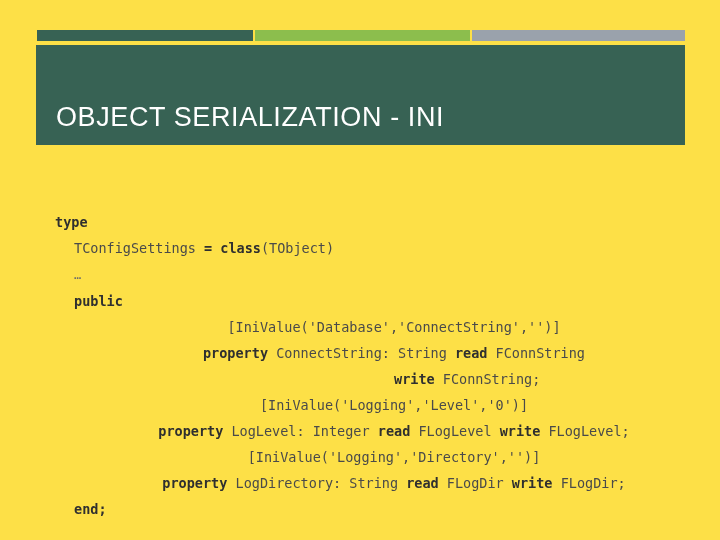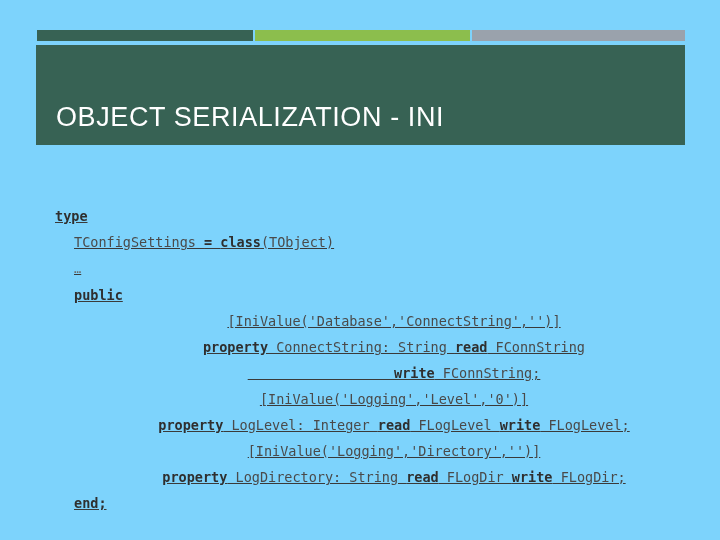--- a/index.html
+++ b/index.html
@@ -10,21 +10,21 @@
     width: 720px;
     height: 540px;
     background: #ffffff;
     font-family: "Liberation Sans", sans-serif;
     overflow: hidden;
   }
   #slide {
     position: relative;
     width: 720px;
     height: 540px;
-    background: #7dd3fc;
+    background: #fde047;
   }
 
   
   #accent-rule {
     position: absolute;
     left: 37px;
     top: 30px;
     width: 648px;
     height: 11px;
     display: flex;
@@ -52,28 +52,27 @@
     font-size: 27px;
     font-weight: 300;
     letter-spacing: 0.6px;
     white-space: nowrap;
   }
 
   
   #code-body {
     position: absolute;
     left: 55px;
-    top: 203px;
+    top: 209px;
     width: 640px;
     font-family: "DejaVu Sans Mono", "Liberation Mono", monospace;
     font-size: 13.5px;
     line-height: 26px;
     color: #3a3a3a;
     white-space: pre;
-    text-decoration: underline;
   }
   .code-line { white-space: pre; }
   .code-line.i0 { padding-left: 0px; }
   .code-line.i1 { padding-left: 19px; }
   .code-line.i2 { padding-left: 38px; text-align: center; }
   .tok { white-space: pre; }
   .tok.kw { font-weight: bold; color: #2f2f2f; }
   .tok.pl { font-weight: normal; color: #4a4a4a; }
   .tok.ell { font-weight: normal; color: #6a6a6a; font-size: 12px; }
 </style>

